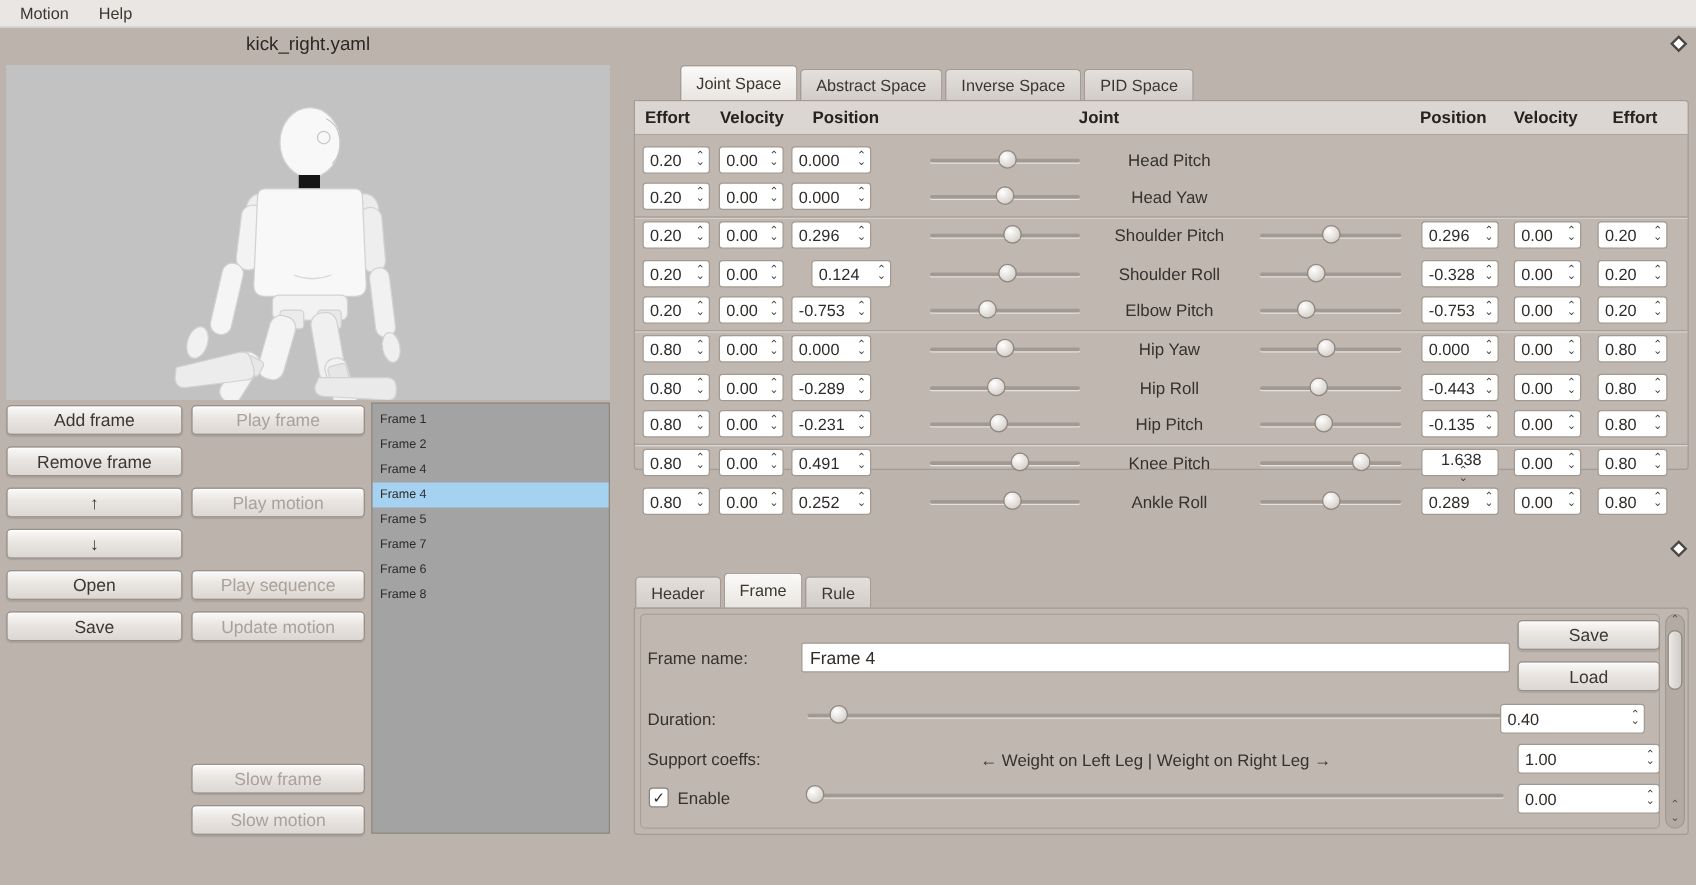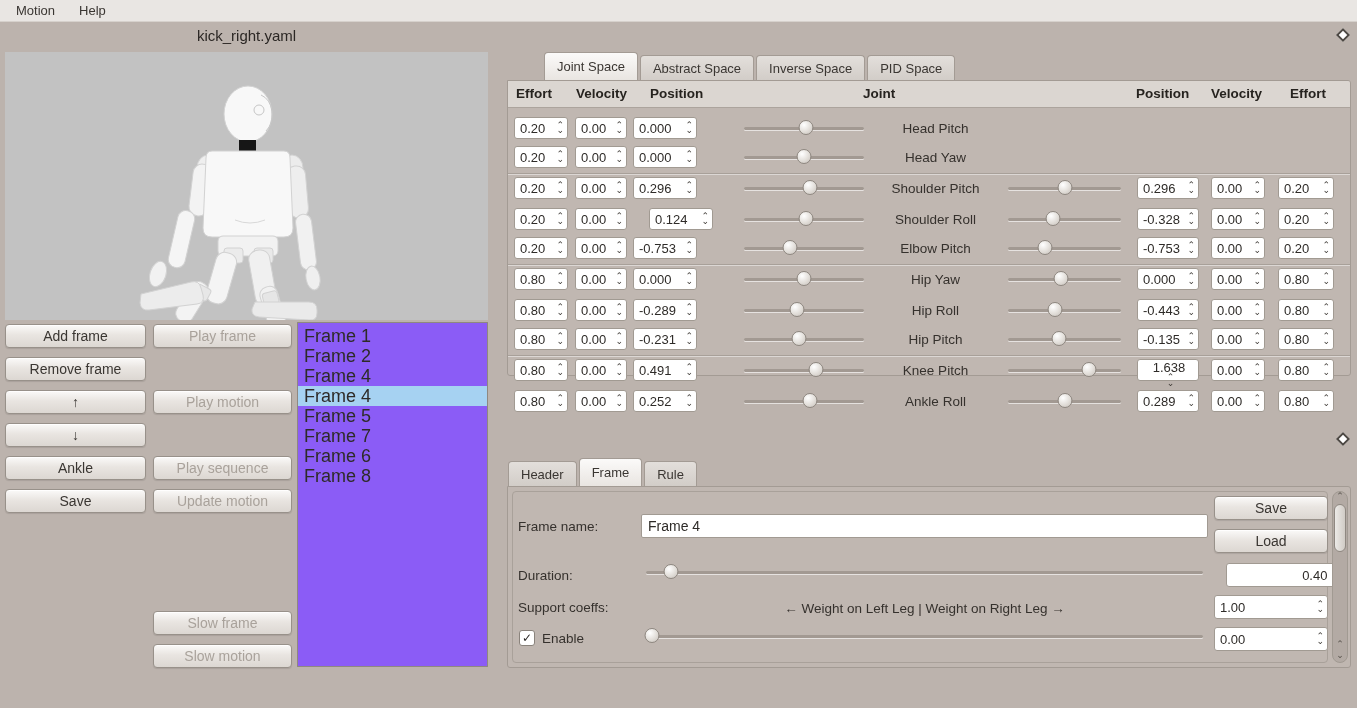--- a/index.html
+++ b/index.html
@@ -31,22 +31,22 @@
     position:absolute; height:24px;
     border:1px solid #98918a; border-radius:4px;
     background:linear-gradient(#fbfaf9,#e9e5e1 45%,#dcd7d2);
     box-shadow:inset 0 1px 0 rgba(255,255,255,.85), 0 1px 1px rgba(0,0,0,.10);
     display:flex; align-items:center; justify-content:center;
     font-size:14px; color:#3a3632; cursor:default;
   }
   .btn.disabled { color:#a9a29b; }
   .framelist {
     position:absolute; left:297px; top:322px; width:191px; height:345px;
-    background:#8b5cf6; border:1px solid #8f8880; padding-top:3px;
-    font-size:18px; color:#2e2b28; overflow:hidden;
+    background:#a3a3a3; border:1px solid #8f8880; padding-top:3px;
+    font-size:10px; color:#2e2b28; overflow:hidden;
   }
   .fitem { height:20px; line-height:20px; padding-left:6px; white-space:nowrap; }
   .fitem.selected { background:#a6d2f2; }
   
   .tabbar { position:absolute; display:flex; align-items:flex-end; }
   .tab {
     height:25px; padding:0 12px; margin-right:2px;
     display:flex; align-items:center; font-size:13px; color:#3a3632;
     background:linear-gradient(#e3dfdb,#d2cdc8);
     border:1px solid #a39b94; border-bottom:none; border-radius:4px 4px 0 0;
@@ -170,21 +170,21 @@
       <rect x="258" y="240" width="15" height="13" rx="3" transform="rotate(-14 265 246)" fill="#e6e6e6"></rect>
       <path d="M250,250 l54,0 q8,0 8,8 l0,3 q0,8 -8,7 l-50,-3 q-8,-1 -7,-8 z" fill="#eaeaea"></path>
     </g>
   </svg>
 </div>
 
 <div class="btn" style="left:5px;  top:324px; width:141px;">Add frame</div>
 <div class="btn" style="left:5px;  top:357px; width:141px;">Remove frame</div>
 <div class="btn" style="left:5px;  top:390px; width:141px;">↑</div>
 <div class="btn" style="left:5px;  top:423px; width:141px;">↓</div>
-<div class="btn" style="left:5px;  top:456px; width:141px;">Ankle</div>
+<div class="btn" style="left:5px;  top:456px; width:141px;">Open</div>
 <div class="btn" style="left:5px;  top:489px; width:141px;">Save</div>
 
 <div class="btn disabled" style="left:153px; top:324px; width:139px;">Play frame</div>
 <div class="btn disabled" style="left:153px; top:390px; width:139px;">Play motion</div>
 <div class="btn disabled" style="left:153px; top:456px; width:139px;">Play sequence</div>
 <div class="btn disabled" style="left:153px; top:489px; width:139px;">Update motion</div>
 <div class="btn disabled" style="left:153px; top:611px; width:139px;">Slow frame</div>
 <div class="btn disabled" style="left:153px; top:644px; width:139px;">Slow motion</div>
 
 <div class="framelist">
@@ -753,21 +753,21 @@
   <input class="textinput" style="left: 133px; top: 27px; width: 567px;" value="Frame 4">
 
   <div class="btn" style="left:706px; top:9px;  width:114px;">Save</div>
   <div class="btn" style="left:706px; top:42px; width:114px;">Load</div>
 
   <div class="flabel" style="left:10px; top:81px;">Duration:</div>
   <div class="slider" style="left:138px; top:74px; width:557px;">
       <div class="track"></div>
       <div class="handle" id="dur-handle" style="left: 4.5%;"></div>
     </div>
-  <div class="spin" style="left:718px; top:76px; width:116px; height:24px;justify-content:flex-end;">
+  <div class="spin" style="left:692px; top:76px; width:116px; height:24px;">
       <span class="val">0.40</span>
       <span class="arrows">
         <span class="au">⌃</span>
         <span class="ad">⌄</span>
       </span>
     </div>
 
   <div class="flabel" style="left:10px; top:113px;">Support coeffs:</div>
   <div class="flabel" style="left:138px; top:114px; width:557px; text-align:center;">← Weight on Left Leg  |  Weight on Right Leg →</div>
   <div class="spin" style="left:706px; top:108px; width:114px; height:24px;">

